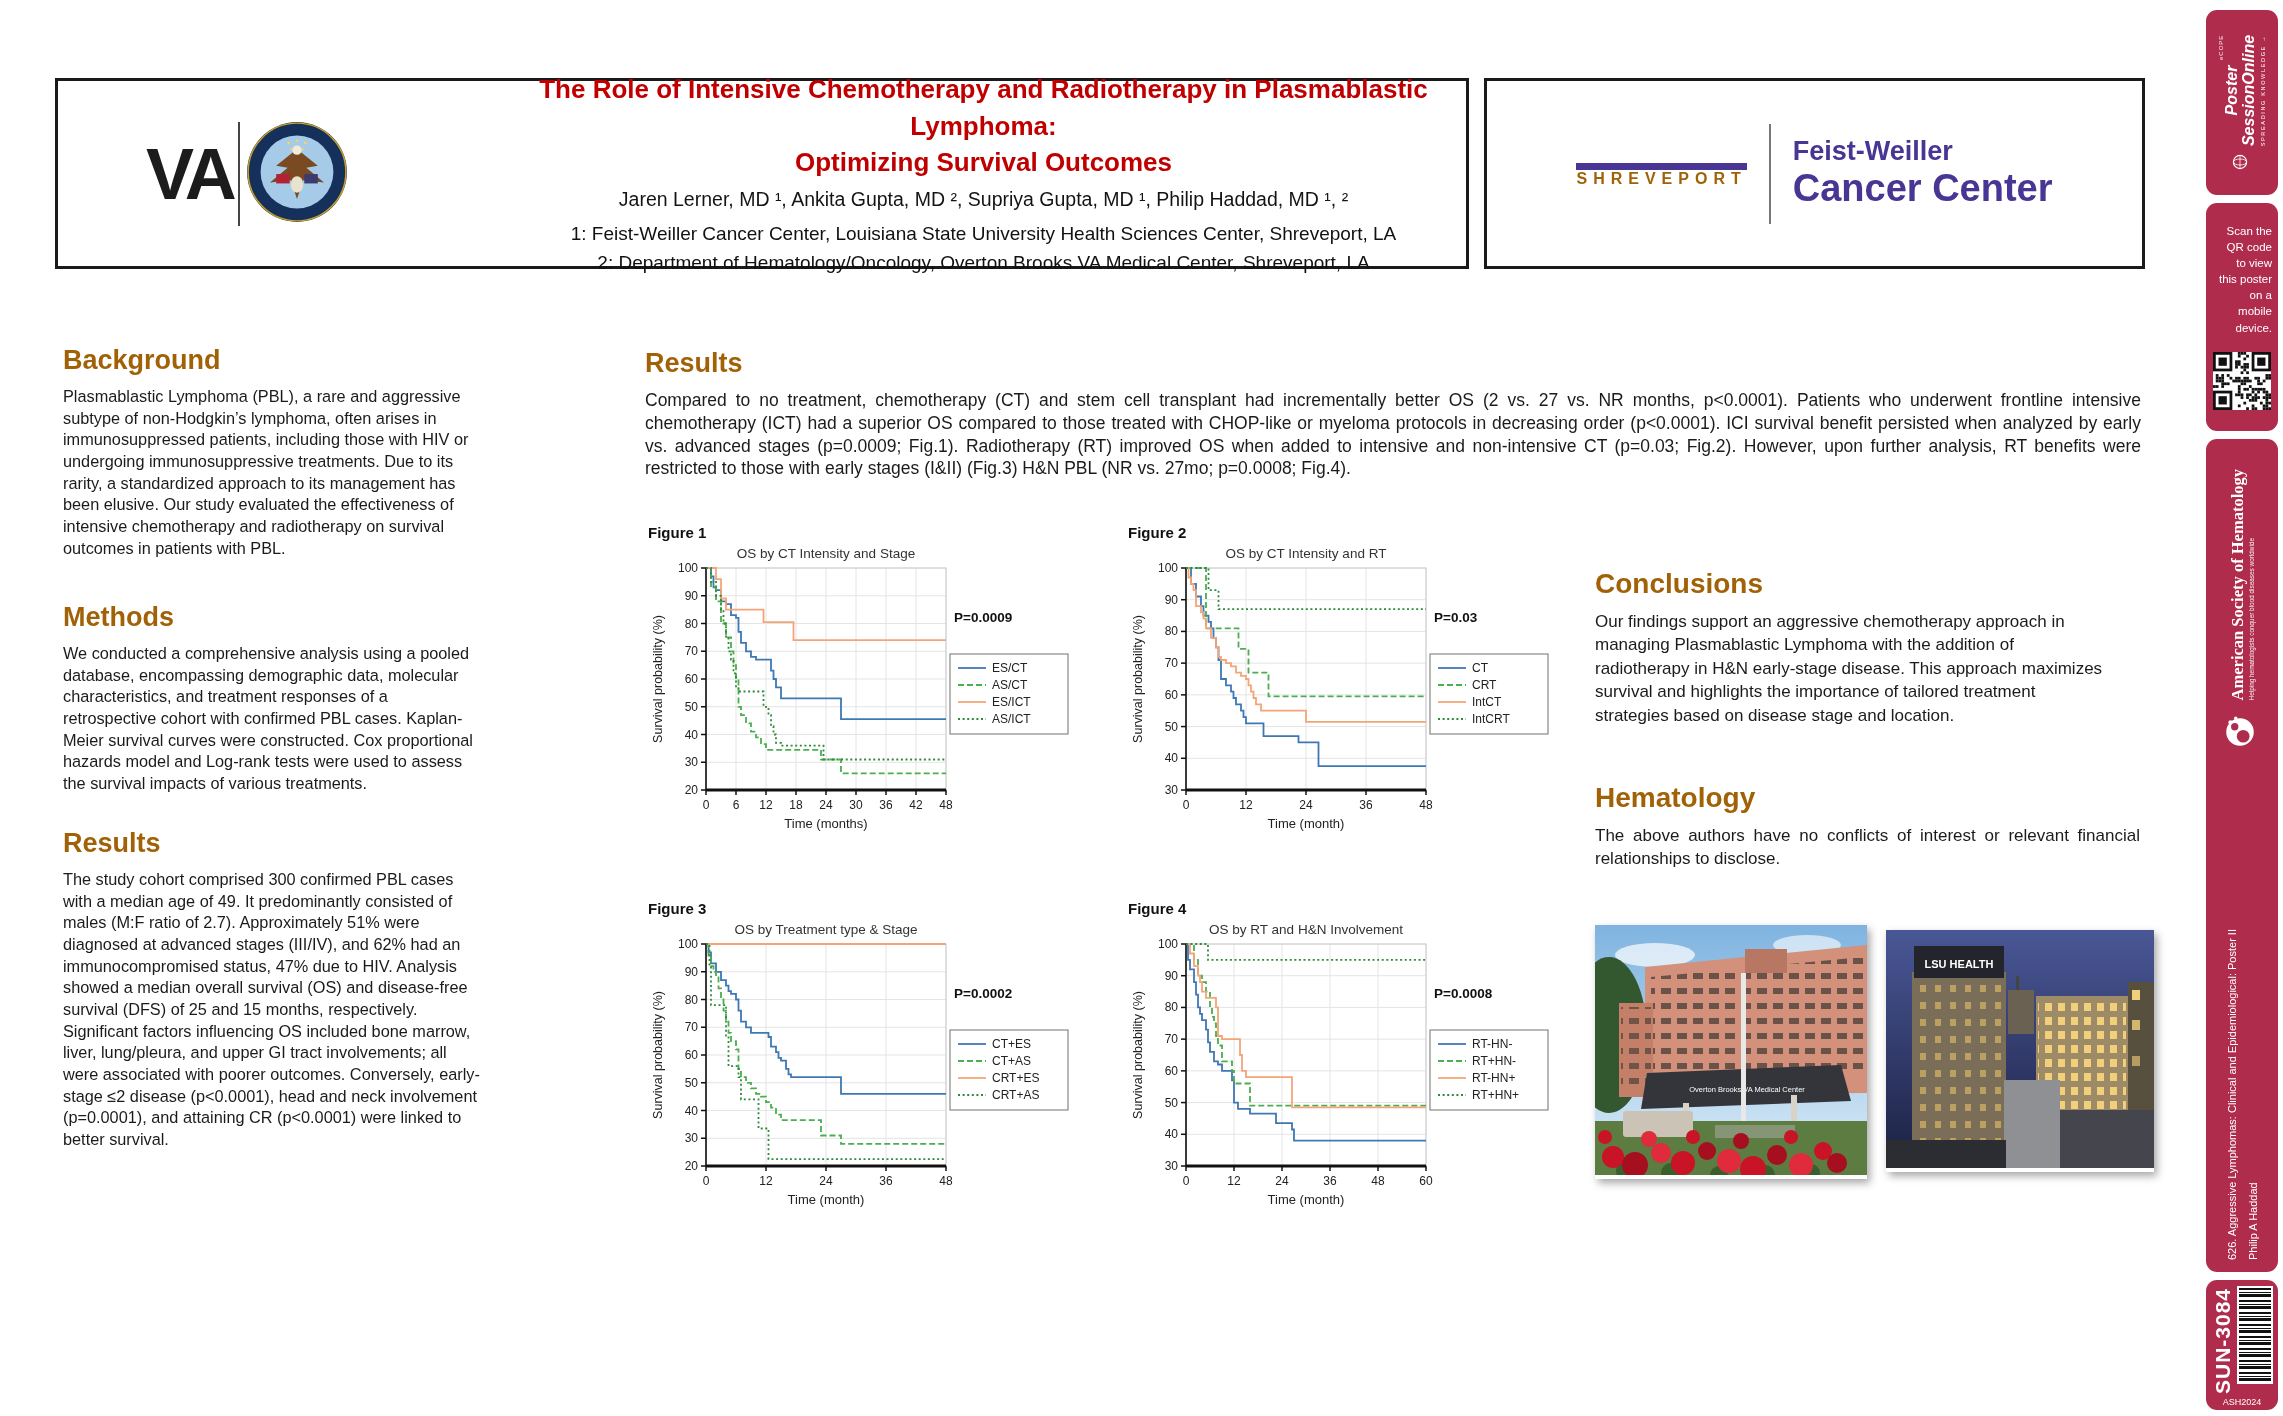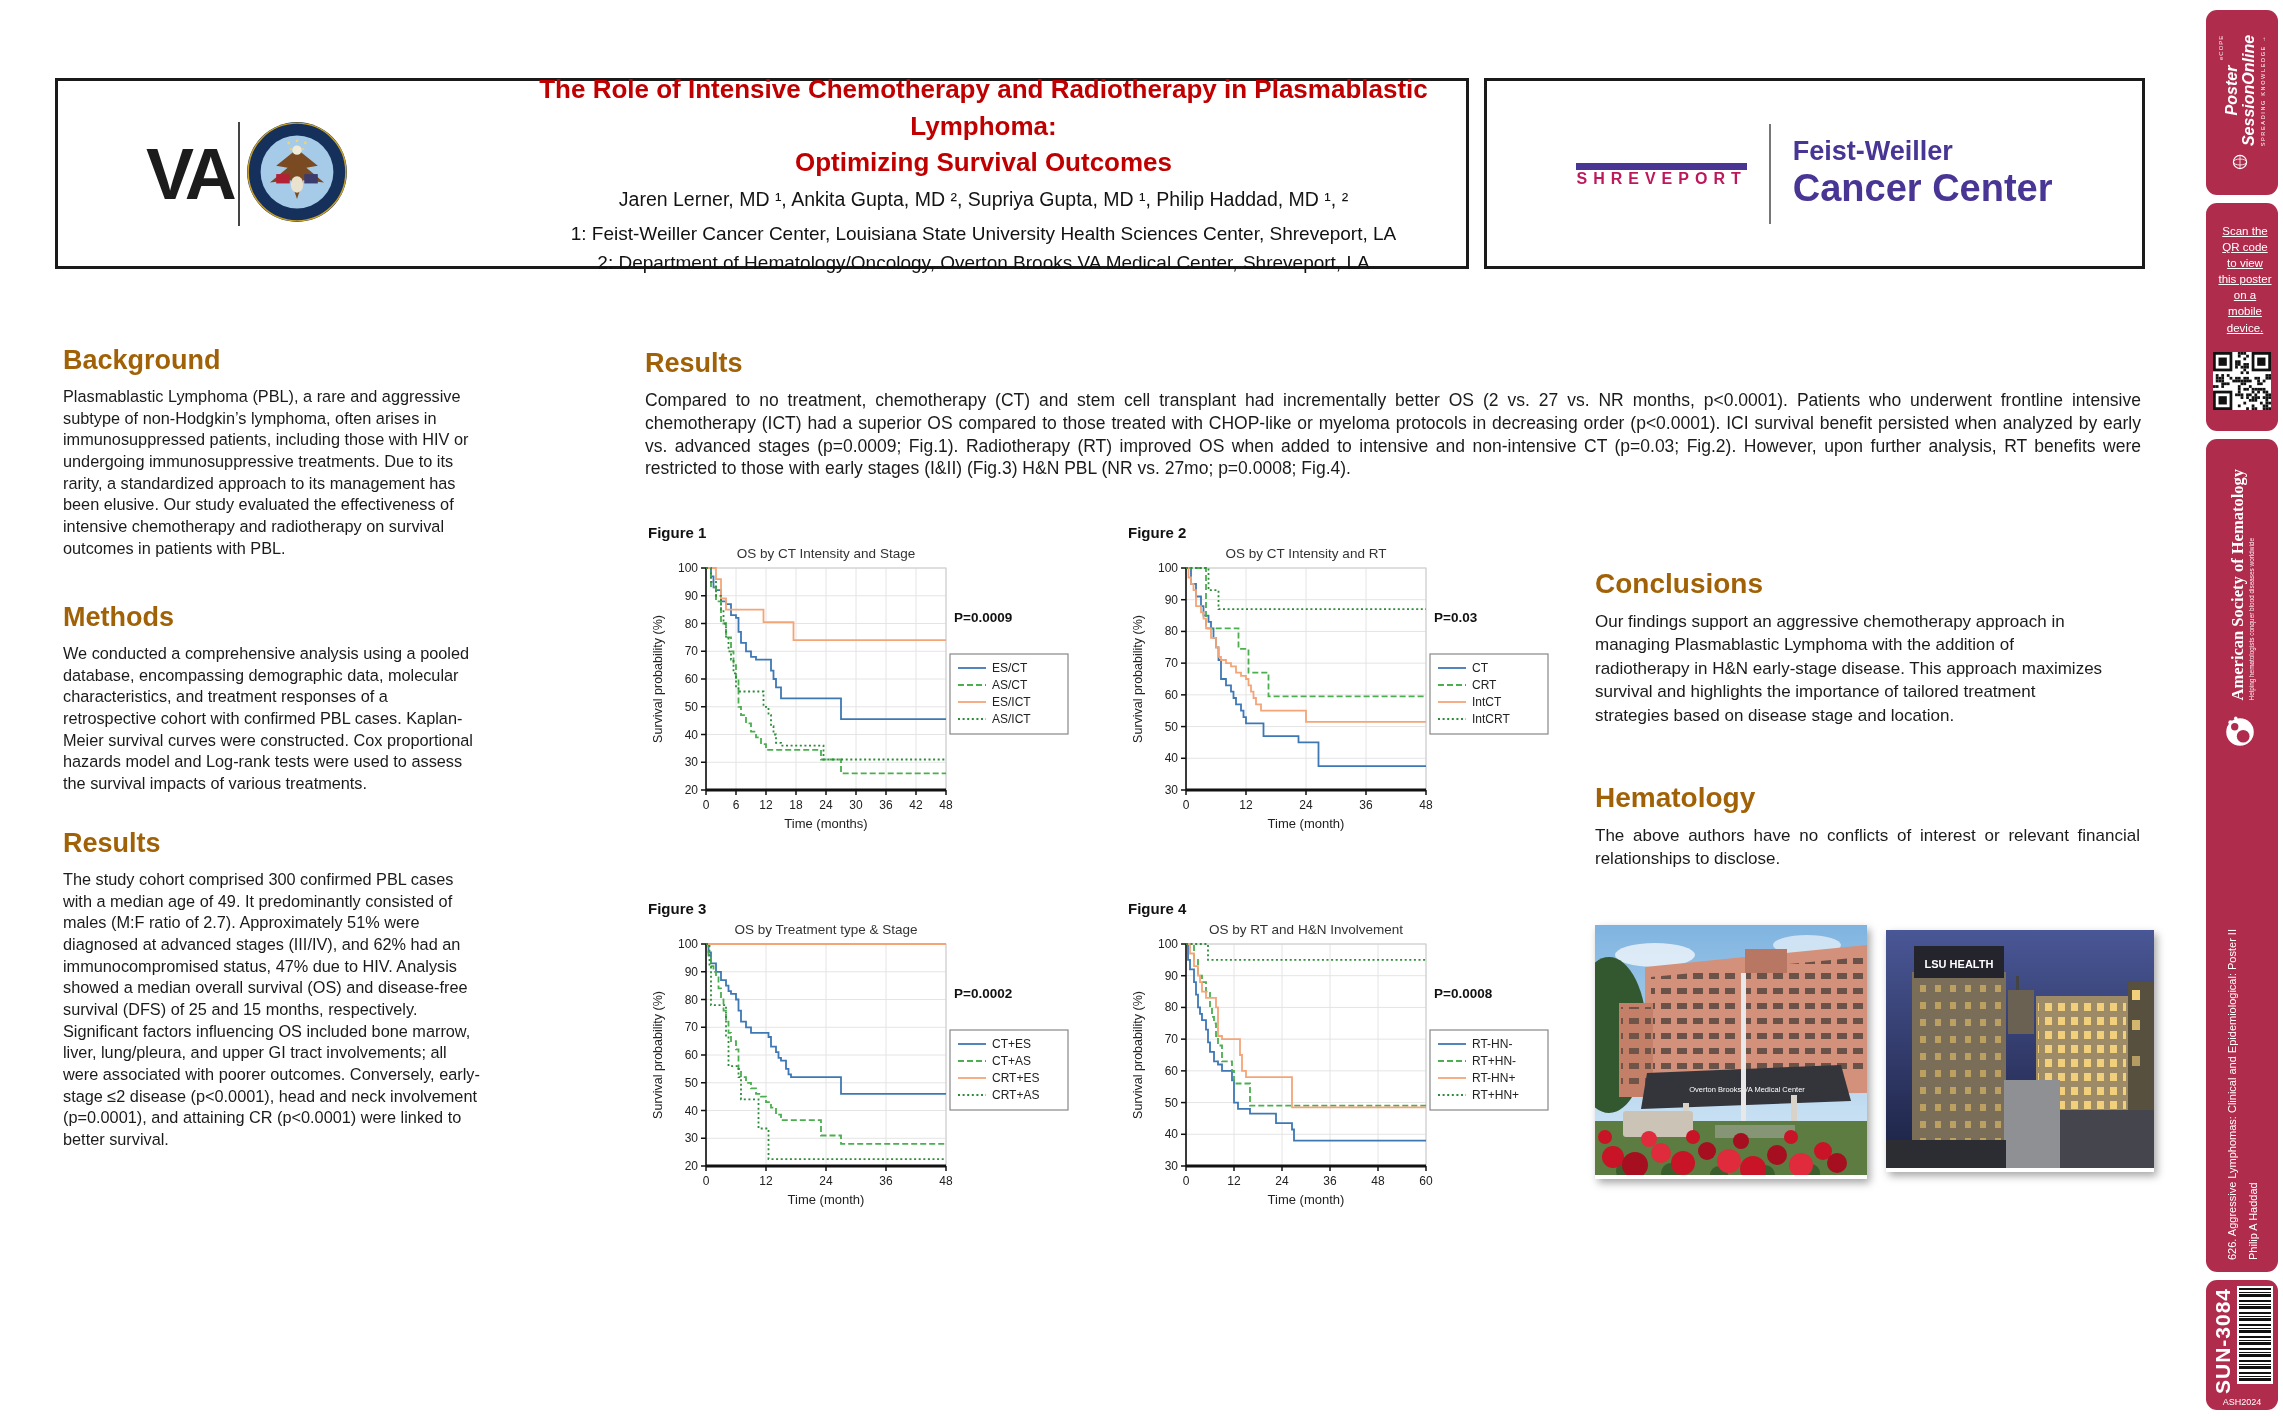--- a/index.html
+++ b/index.html
@@ -17,21 +17,21 @@
   .title-line{font-size:26px;font-weight:bold;color:#c00000;line-height:1.4;}
   .authors{font-size:19.5px;color:#141414;margin-top:7px;}
   .affils{font-size:19px;line-height:1.55;margin-top:8px;color:#111;}
   
   .lsu-lockup{display:flex;align-items:center;gap:22px;}
   .lsu-main{display:flex;flex-direction:column;align-items:flex-end;}
   .lsu-row{display:flex;align-items:baseline;gap:12px;}
   .lsu-word{font-size:47px;font-weight:900;color:#483594;letter-spacing:1px;}
   .health-word{font-size:47px;font-weight:900;color:#f6b40e;}
   .lsu-underline{width:100%;height:7px;background:#483594;margin-top:3px;}
-  .shreveport{font-size:16px;font-weight:bold;color:#be185d;letter-spacing:6px;}
+  .shreveport{font-size:16px;font-weight:bold;color:#a16207;letter-spacing:6px;}
   .lockup-divider{width:2px;height:100px;background:#777;}
   .fw{display:flex;flex-direction:column;color:#483594;}
   .fw1{font-size:27px;font-weight:bold;line-height:1.1;}
   .fw2{font-size:38px;font-weight:bold;line-height:1.15;}
   
   .section{position:absolute;}
   .section h2{font-size:27px;font-weight:800;margin:0 0 10px 0;color:#a16207;}
   .section p{margin:0;font-size:16.3px;line-height:1.33;}
   .just p{text-align:justify;}
   
@@ -40,21 +40,21 @@
   
   .photo{position:absolute;box-shadow:3px 4px 8px rgba(0,0,0,0.35);}
   
   .sb{position:absolute;left:2206px;width:72px;background:#af2c4d;border-radius:11px;overflow:hidden;}
   .rot{position:absolute;left:0;transform-origin:0 0;transform:rotate(-90deg);color:#fff;}
   .brand-row{display:flex;align-items:center;justify-content:center;gap:8px;height:100%;}
   .brand-col{display:flex;flex-direction:column;align-items:center;}
   .ecope{font-size:6px;letter-spacing:1px;align-self:flex-end;opacity:.9;}
   .bw{font-size:16px;font-weight:900;font-style:italic;line-height:1.02;}
   .btag{font-size:5.6px;letter-spacing:1.6px;margin-top:3px;}
-  .qr-note{color:#fff;font-size:11.5px;line-height:1.4;text-align:center;padding:20px 6px 8px 12px;text-decoration:underline;}
+  .qr-note{color:#fff;font-size:11.5px;line-height:1.4;text-align:right;padding:20px 6px 8px 12px;}
   .qr-box{width:58px;height:58px;margin:8px auto 10px auto;background:#fff;border-radius:2px;}
   .ash-row{display:flex;align-items:center;padding:0 30px 0 12px;gap:14px;height:100%;box-sizing:border-box;}
   .session-grp{display:flex;flex-direction:column;gap:9px;align-items:flex-start;}
   .session-line{font-size:11px;white-space:nowrap;}
   .presenter-line{font-size:11px;}
   .spacer{flex:1;}
   .ash-text{display:flex;flex-direction:column;line-height:1.25;}
   .ash-name{font-family:"Liberation Serif",serif;font-size:16.5px;font-weight:600;white-space:nowrap;}
   .ash-tag{font-size:6.4px;opacity:.95;white-space:nowrap;}
   .sun-code{font-size:21px;font-weight:bold;color:#fff;letter-spacing:1px;display:flex;align-items:center;justify-content:center;height:100%;}

